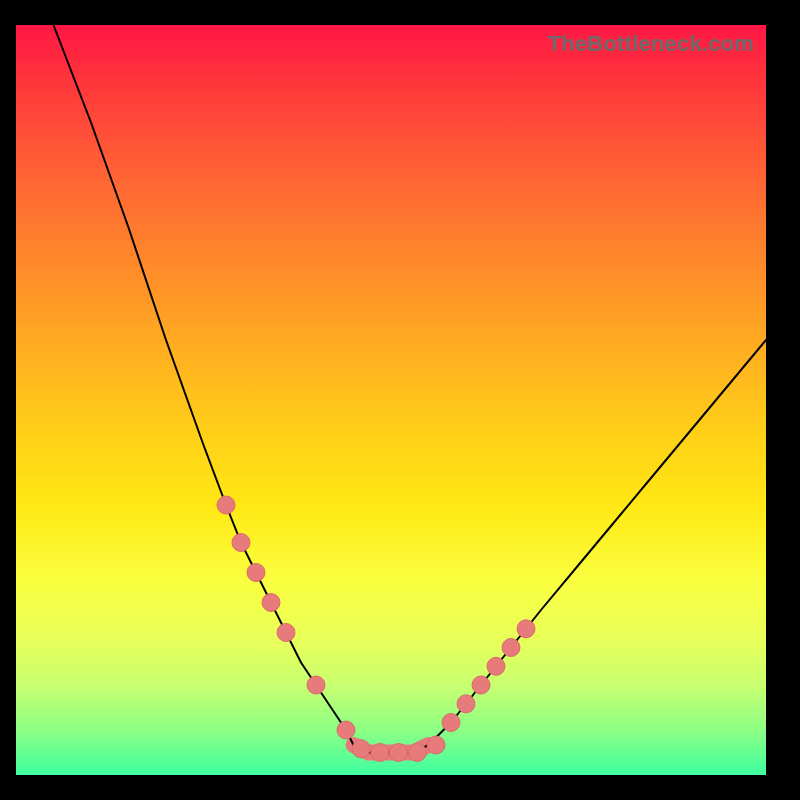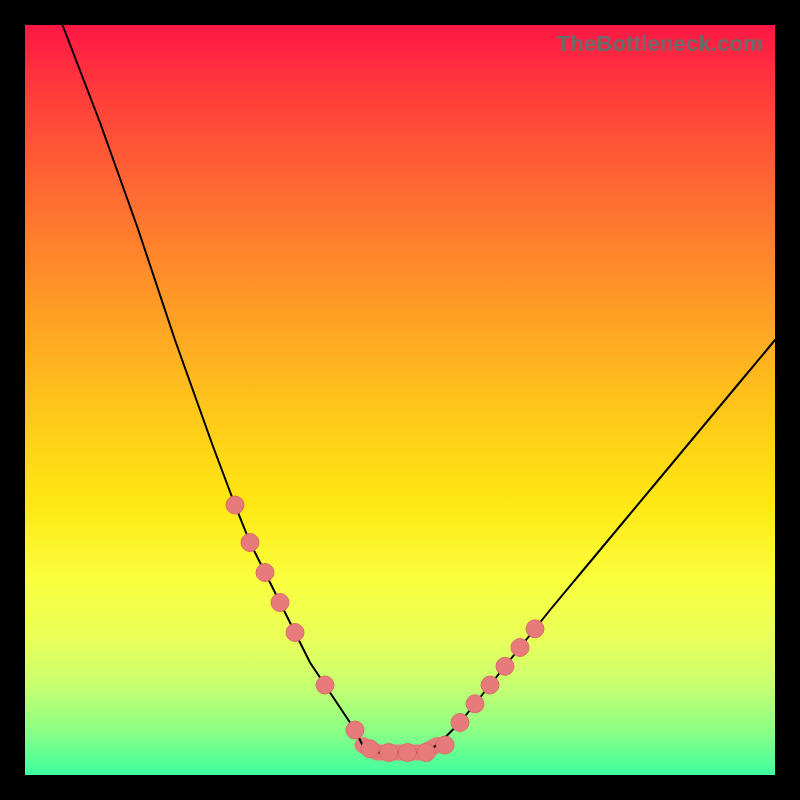--- a/index.html
+++ b/index.html
@@ -12,21 +12,21 @@
     font-family: Arial, Helvetica, sans-serif;
   }
   .frame {
     position: relative;
     width: 800px;
     height: 800px;
     background: #000;
   }
   .plot {
     position: absolute;
-    left: 25px;
+    left: 16px;
     top: 25px;
     width: 750px;
     height: 750px;
     background: linear-gradient(
       to bottom,
       #ff1744 0%,
       #ff3f3a 10%,
       #ff6a33 22%,
       #ff8a2a 32%,
       #ffb020 44%,

